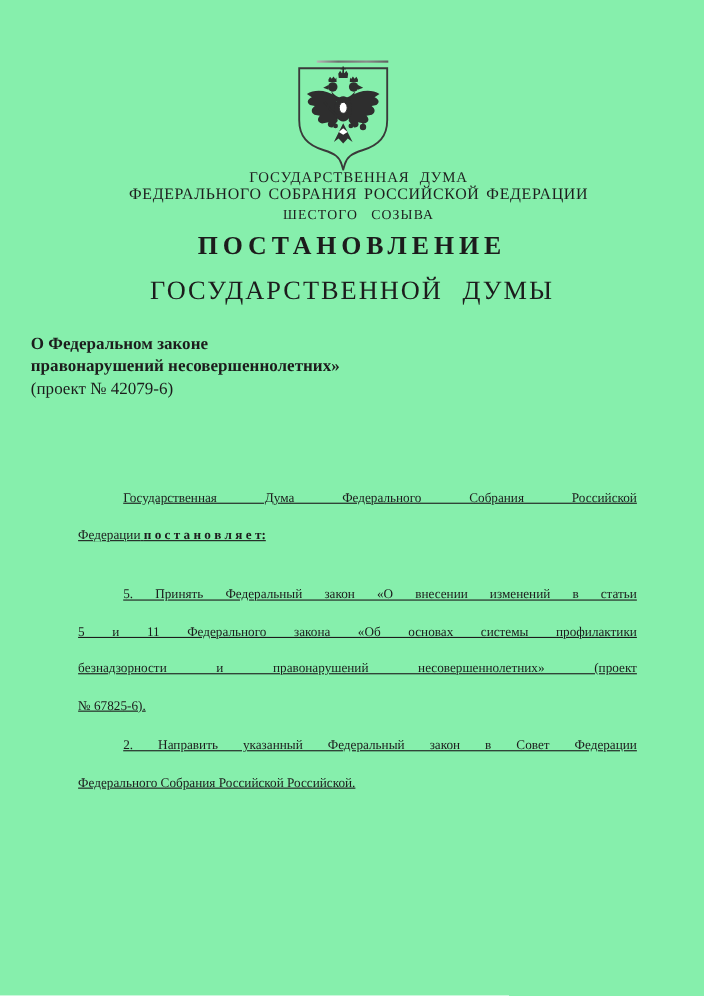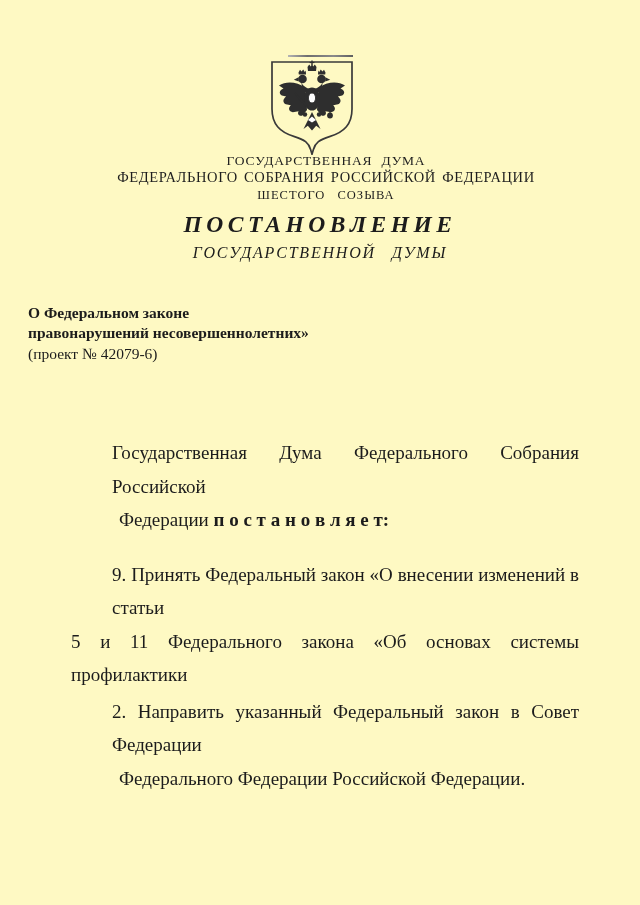--- a/index.html
+++ b/index.html
@@ -6,21 +6,21 @@
   html, body {
     margin: 0;
     padding: 0;
     background: #ffffff;
   }
   .page {
     position: relative;
     width: 640px;
     height: 905px;
     margin: 0 auto;
-    background: #fef9c3;
+    background: #86efac;
     color: #1c1c1c;
     font-family: "Liberation Serif", "DejaVu Serif", serif;
     overflow: hidden;
   }
 
   
   .artifact-line {
     position: absolute;
     left: 288px;
     top: 55px;
@@ -63,34 +63,33 @@
     letter-spacing: 1px;
     word-spacing: 8px;
   }
 
   .doc-title {
     position: absolute;
     top: 211px;
     left: 0;
     width: 640px;
     text-align: center;
-    font-style: italic;
   }
   .doc-title-line1 {
     font-size: 23.5px;
     font-weight: bold;
     letter-spacing: 4.5px;
     line-height: 26px;
   }
   .doc-title-line2 {
-    font-size: 16px;
+    font-size: 24px;
     letter-spacing: 1.8px;
     word-spacing: 10px;
     line-height: 24px;
-    margin-top: 4px;
+    margin-top: 16px;
   }
 
   .subject {
     position: absolute;
     top: 303px;
     left: 0;
     width: 640px;
     text-align: left;
     font-size: 15.5px;
     font-weight: bold;
@@ -99,32 +98,33 @@
   }
   .subject .regular {
     font-weight: normal;
   }
 
   .body-text {
     position: absolute;
     top: 436px;
     left: 71px;
     width: 508px;
-    font-size: 19px;
+    font-size: 12px;
     line-height: 33.5px;
+    text-decoration: underline;
   }
   .para { margin: 0; }
   .para-intro { margin-bottom: 21px; }
   .para-item1 { margin-bottom: 3px; }
 
   .jl {                 
     text-align: justify;
     text-align-last: justify;
   }
-  .ll { text-align: left; margin-left: 48px; }   
+  .ll { text-align: left; }   
   .indent { padding-left: 41px; }
 
   .resolve-word {
     font-weight: bold;
   }
 </style>
 </head>
 <body>
 
 <div class="page">
@@ -190,24 +190,26 @@
   </div>
 
   <div class="body-text">
 
     <div class="para para-intro">
       <div class="jl indent">Государственная Дума Федерального Собрания Российской</div>
       <div class="ll"><span>Федерации</span> <span class="resolve-word">п о с т а н о в л я е т:</span></div>
     </div>
 
     <div class="para para-item1">
-      <div class="jl indent">9. Принять Федеральный закон «О внесении изменений в статьи</div>
+      <div class="jl indent">5. Принять Федеральный закон «О внесении изменений в статьи</div>
       <div class="jl">5 и 11 Федерального закона «Об основах системы профилактики</div>
+      <div class="jl">безнадзорности и правонарушений несовершеннолетних» (проект</div>
+      <div class="ll">№ 67825-6).</div>
     </div>
 
     <div class="para">
       <div class="jl indent">2. Направить указанный Федеральный закон в Совет Федерации</div>
-      <div class="ll">Федерального Федерации Российской Федерации.</div>
+      <div class="ll">Федерального Собрания Российской Российской.</div>
     </div>
 
   </div>
 
 </div>
 
 </body></html>

